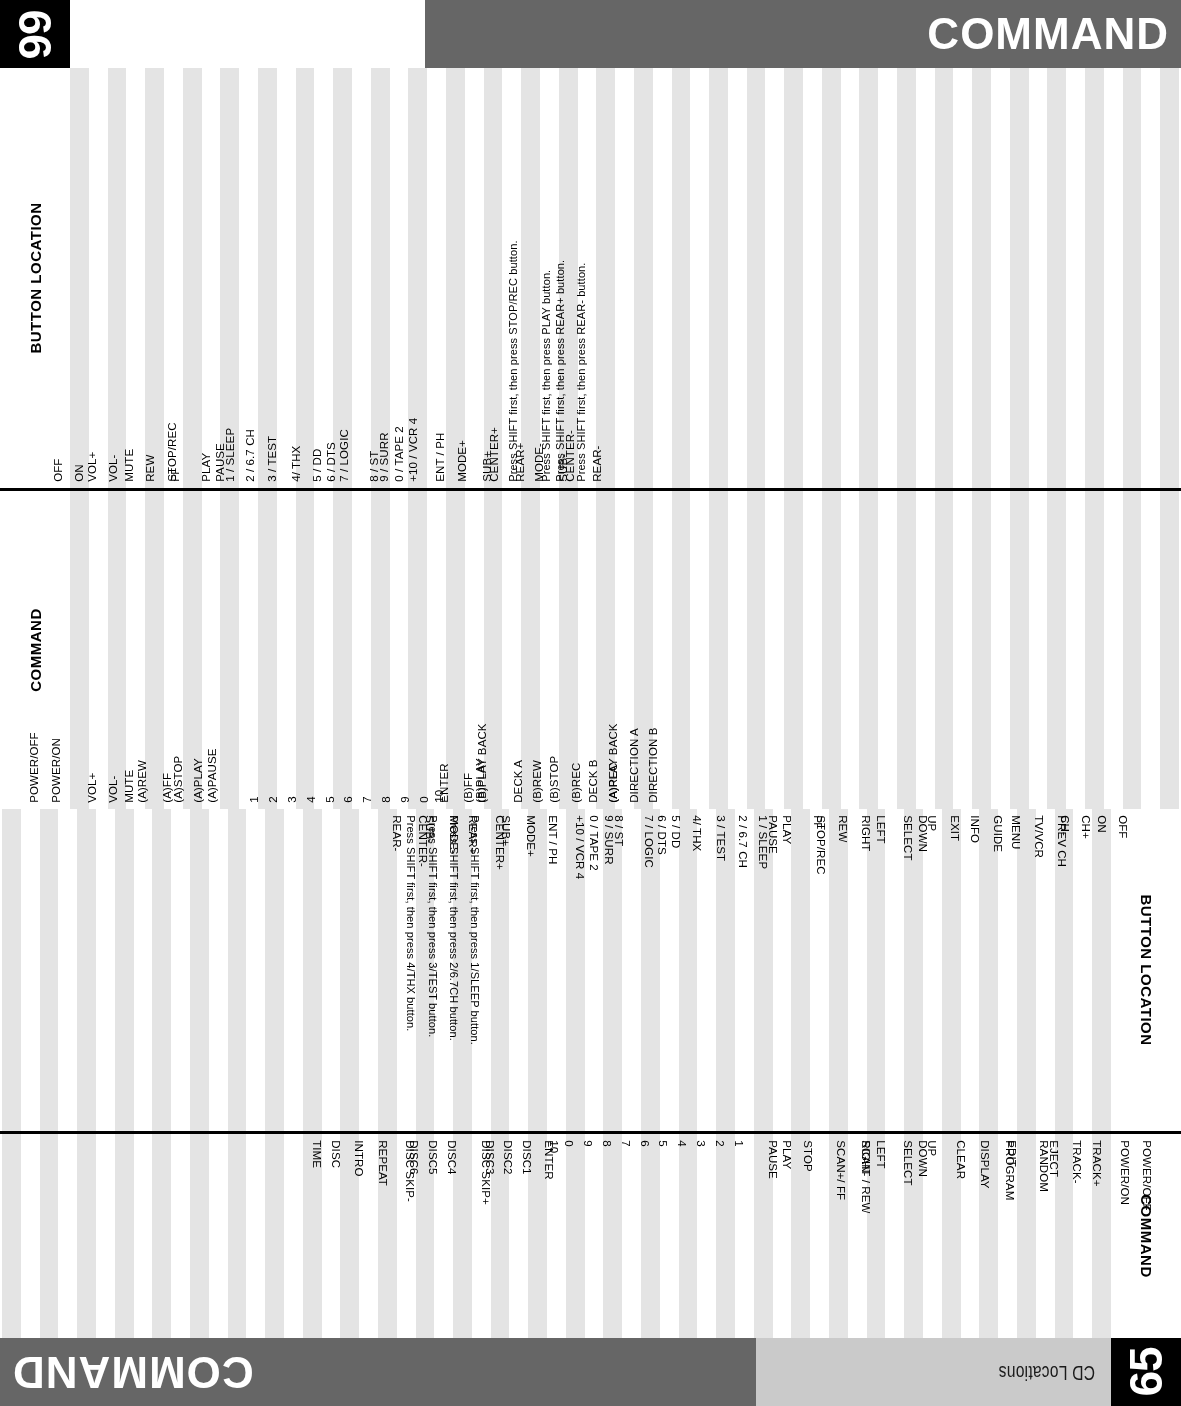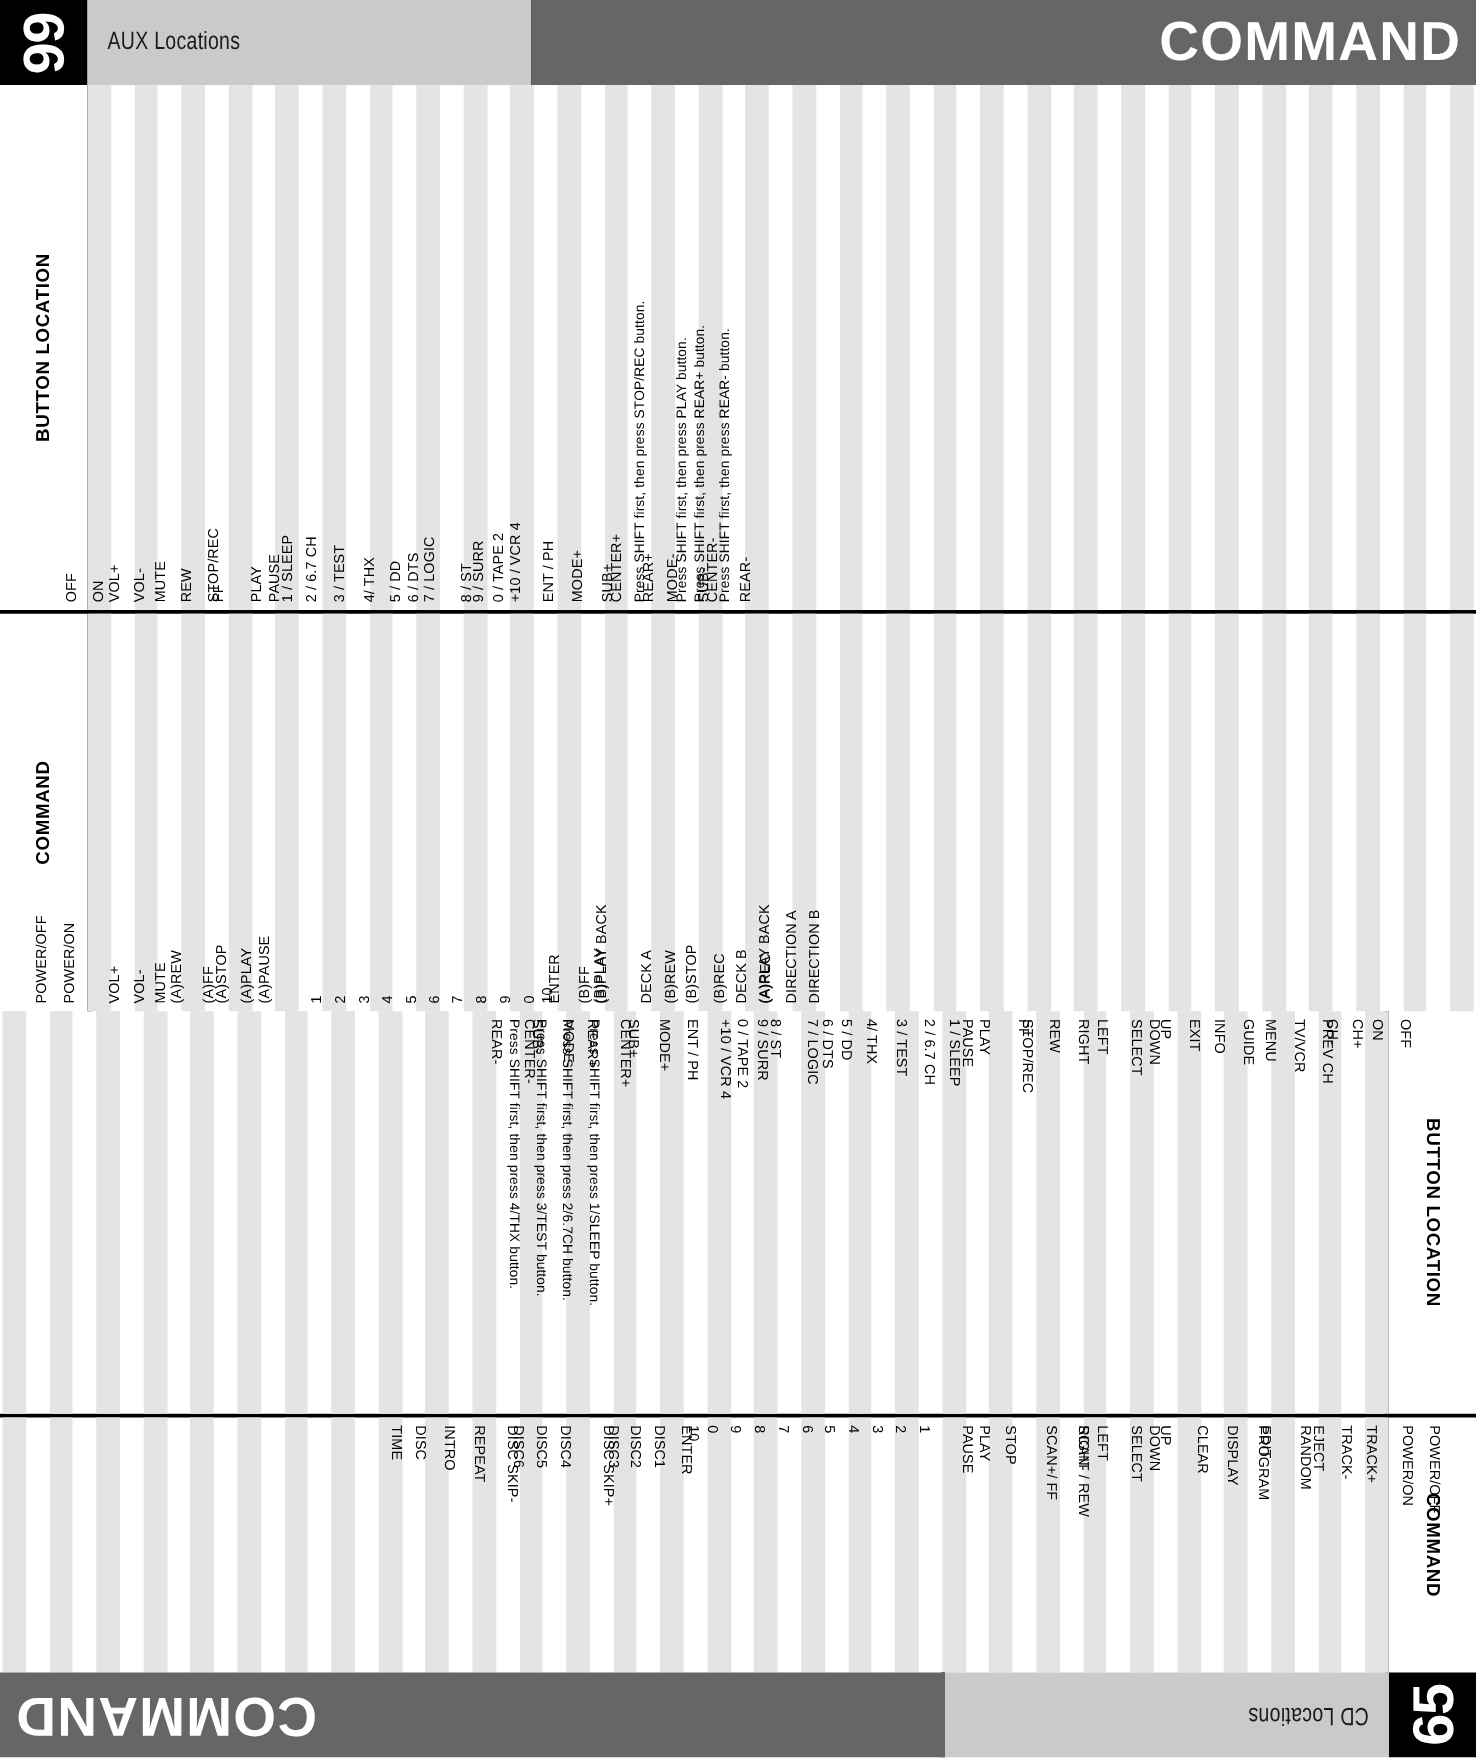--- a/index.html
+++ b/index.html
@@ -60,23 +60,20 @@
 
   
   .flip{transform:rotate(180deg);transform-origin:center center;}
 </style>
 </head>
 <body>
 
 <div class="topbar">
   <div class="pagenum">
     <span>66</span>
-  </div>
-  <div class="chaptertab">
-    <span>AUX Locations</span>
   </div>
   <div class="bandgray">
     <span>COMMAND</span>
   </div>
 </div>
 
 <div class="sheet">
 
   <div class="section sec-aux">
     <div class="coltitle">

